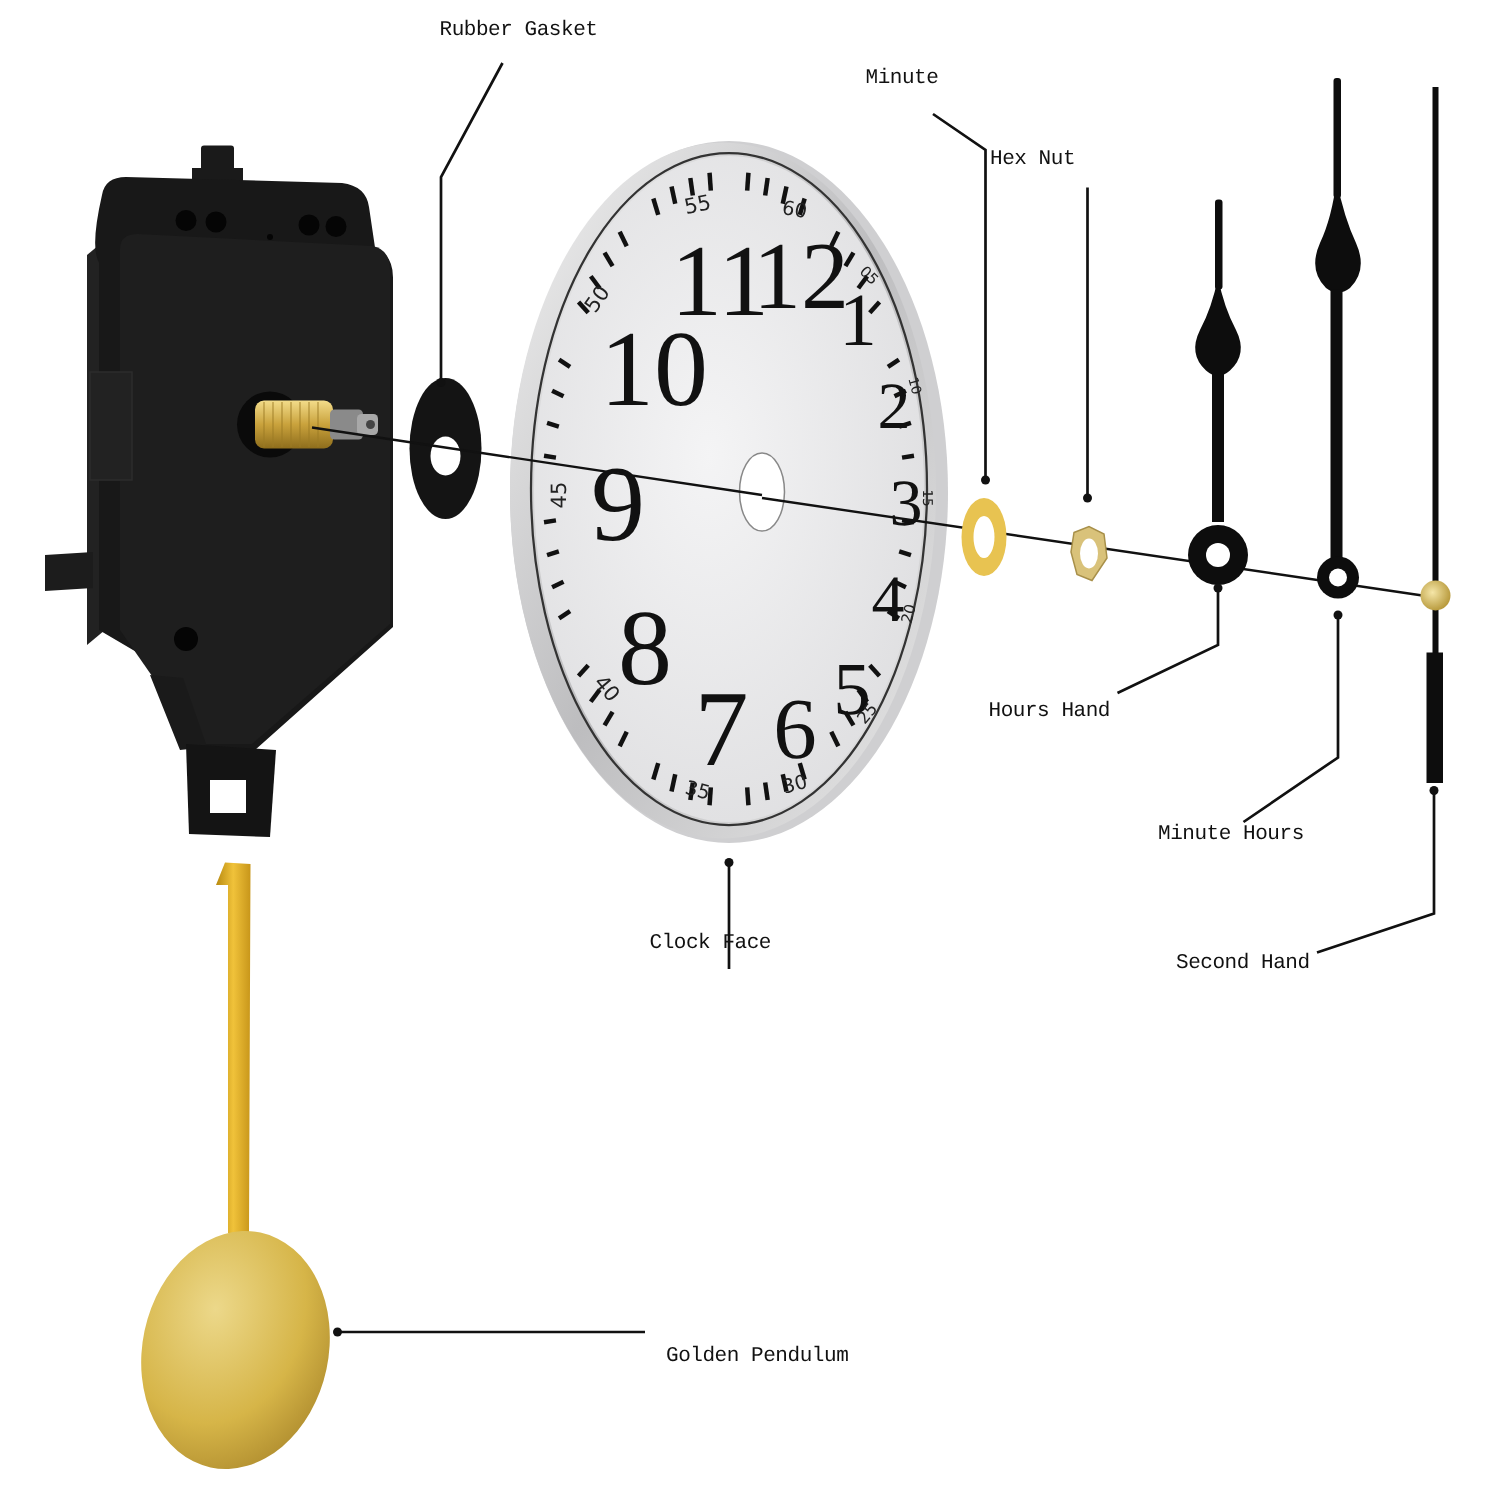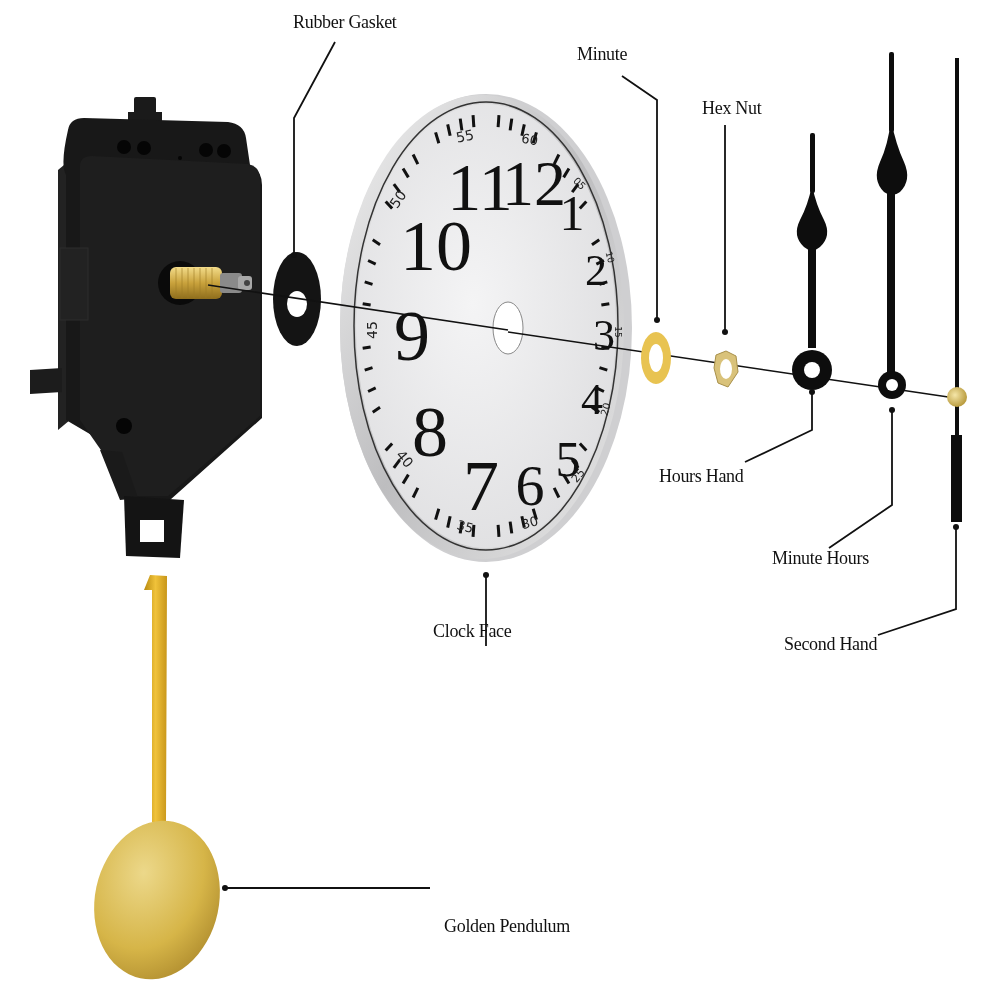--- a/index.html
+++ b/index.html
@@ -1,18 +1,18 @@
 <!DOCTYPE html>
 <html><head>
 <meta charset="utf-8">
 <style>
   html, body { margin: 0; padding: 0; background: #ffffff; }
   body { width: 1000px; height: 1000px; position: relative; overflow: hidden; font-family: "Liberation Sans", "DejaVu Sans", sans-serif; }
   #stage { position: absolute; left: 0; top: 0; width: 1000px; height: 1000px; }
-  .label { position: absolute; font-family: Liberation Serif, serif; font-size: 18px; color: #111; white-space: nowrap; letter-spacing: -0.3px; }
+  .label { position: absolute; font-family: Liberation Mono, monospace; font-size: 14px; color: #111; white-space: nowrap; letter-spacing: -0.3px; }
   .numeral { font-family: "Liberation Serif", "DejaVu Serif", serif; fill: #111; }
   .minute-num { font-family: "DejaVu Sans", sans-serif; fill: #222; }
 </style>
 </head>
 <body>
 
 <div id="stage">
 
   <svg width="1000" height="1000" viewBox="0 0 1000 1000" xmlns="http://www.w3.org/2000/svg" style="position:absolute;left:0;top:0">
     <defs>
@@ -254,20 +254,20 @@
       <circle cx="812" cy="392" r="3"></circle>
       <circle cx="892" cy="410" r="3"></circle>
       <circle cx="956" cy="527" r="3"></circle>
       <circle cx="486" cy="575" r="3"></circle>
       <circle cx="225" cy="888" r="3"></circle>
     </g>
   </svg>
 
   <div class="label" style="left:293px;top:12px">Rubber Gasket</div>
   <div class="label" style="left:577px;top:44px">Minute</div>
-  <div class="label" style="left:702px;top:98px">Hex Nut</div>
+  <div class="label" style="left:660px;top:98px">Hex Nut</div>
   <div class="label" style="left:659px;top:466px">Hours Hand</div>
   <div class="label" style="left:772px;top:548px">Minute Hours</div>
   <div class="label" style="left:784px;top:634px">Second Hand</div>
   <div class="label" style="left:433px;top:621px">Clock Face</div>
-  <div class="label" style="left:444px;top:916px">Golden Pendulum</div>
+  <div class="label" style="left:444px;top:896px">Golden Pendulum</div>
 
 </div>
 
 </body></html>

